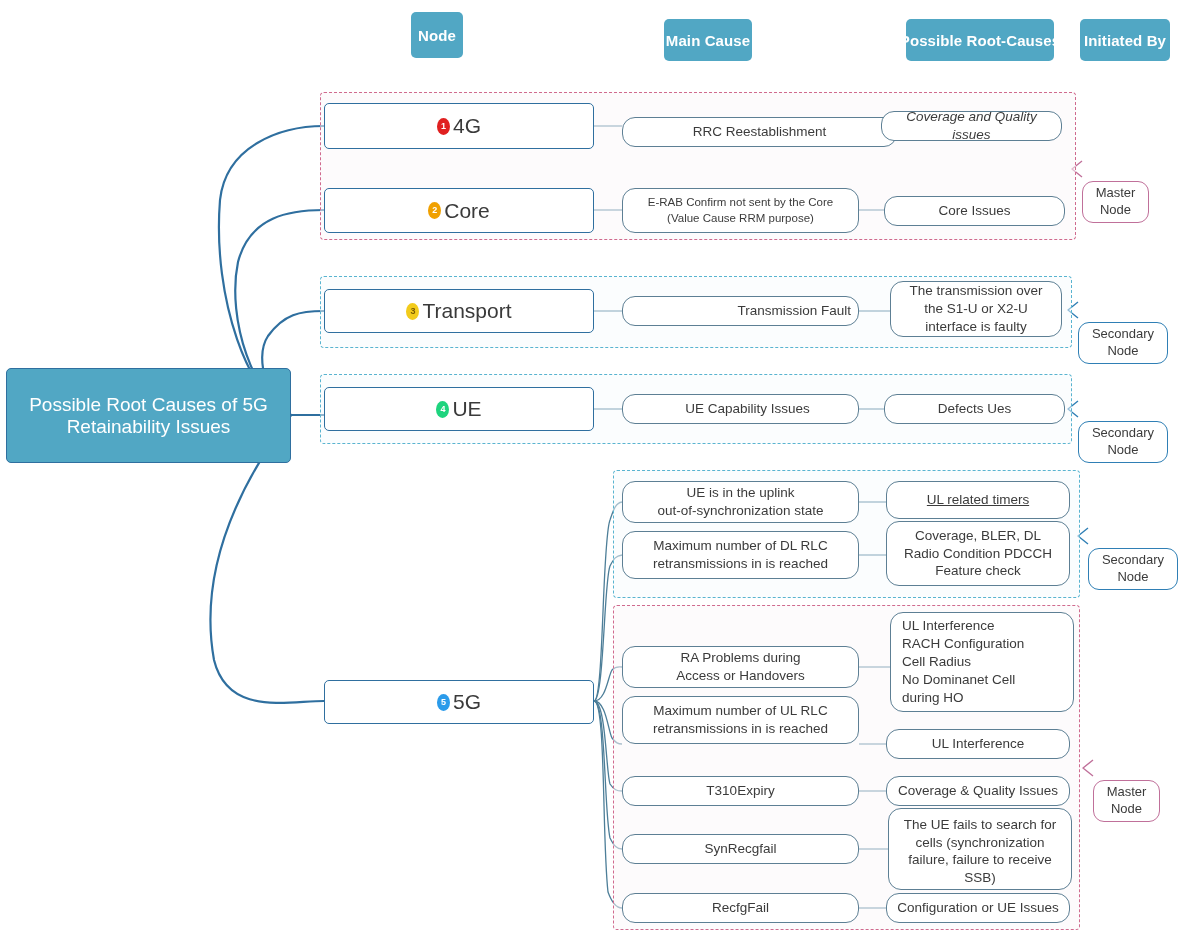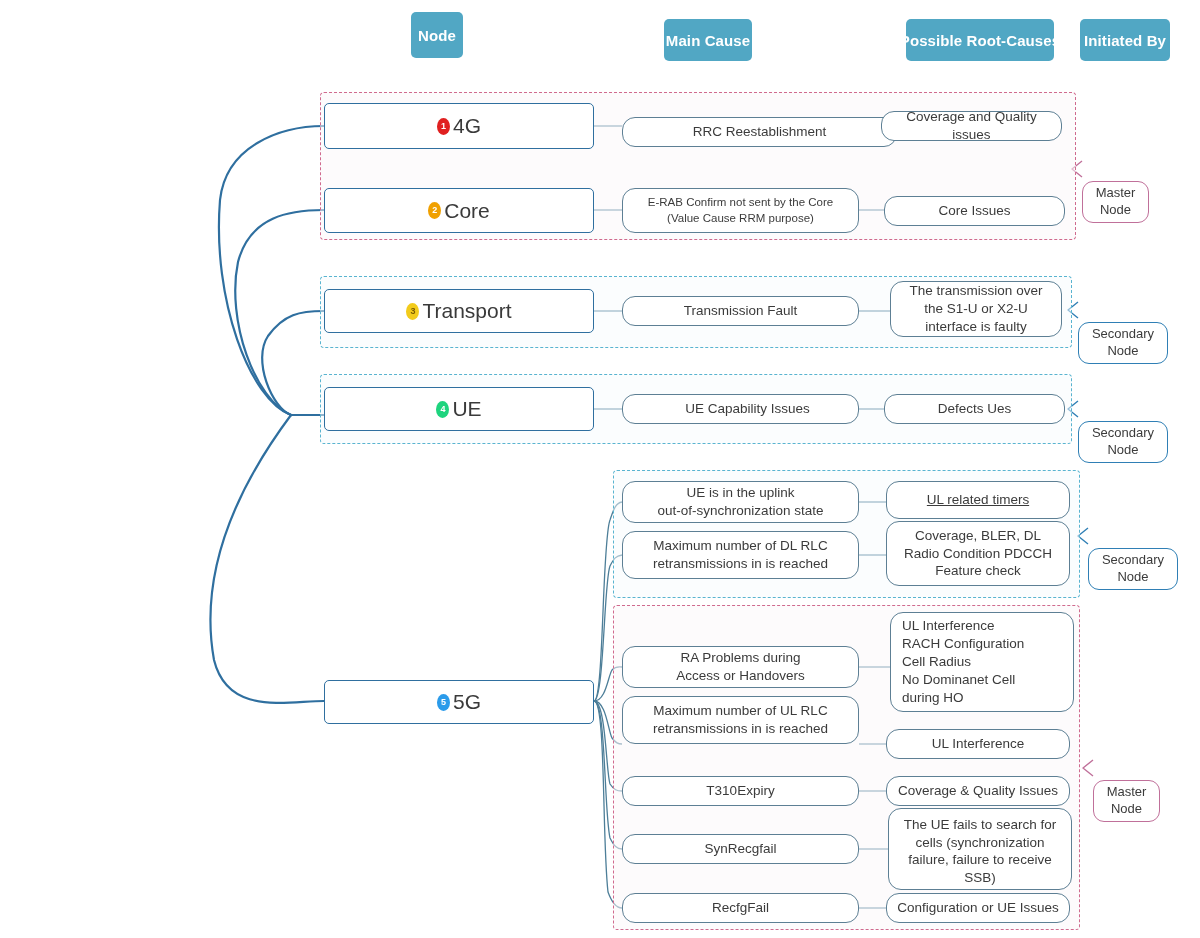--- a/index.html
+++ b/index.html
@@ -172,20 +172,24 @@
       <div class="region pink" style="left: 613px; top: 605px; width: 467px; height: 325px;"></div>
     </div>
 
   <div id="headers">
       <div class="chip" style="left: 411px; top: 12px; width: 52px; height: 46px;">Node</div>
       <div class="chip" style="left: 664px; top: 19px; width: 88px; height: 42px;">Main Cause</div>
       <div class="chip" style="left: 906px; top: 19px; width: 148px; height: 42px;">Possible Root-Causes</div>
       <div class="chip" style="left: 1080px; top: 19px; width: 90px; height: 42px;">Initiated By</div>
     </div>
 
+  <div class="node1" id="root-node" style="left:6px;top:368px;width:285px;height:95px;background:#51a7c4;border-color:#2f6f9f;
+              color:#ffffff;font-size:19px;white-space:normal;text-align:center;padding:0 14px;">
+    <span>Possible Root Causes of 5G Retainability Issues</span>
+  </div>
 
   <div id="nodes">
       <div class="node1" style="left: 324px; top: 103px; width: 270px; height: 46px;">
         <span class="lbl">
           <span class="badge b1">1</span>
           <span>4G</span>
         </span>
       </div>
       <div class="node1" style="left: 324px; top: 188px; width: 270px; height: 45px;">
         <span class="lbl">
@@ -213,21 +217,21 @@
       </div>
     </div>
 
   <div id="causes">
       <div class="pill" style="left: 622px; top: 117px; width: 275px; height: 30px;">
         <span>RRC Reestablishment</span>
       </div>
       <div class="pill small" style="left: 622px; top: 188px; width: 237px; height: 45px;">
         <span>E-RAB Confirm not sent by the Core<br>(Value Cause  RRM purpose)</span>
       </div>
-      <div class="pill" style="left: 622px; top: 296px; width: 237px; height: 30px;">
+      <div class="pill" style="left: 622px; top: 296px; width: 237px; height: 30px; justify-content: flex-end;">
         <span>Transmission Fault</span>
       </div>
       <div class="pill" style="left: 622px; top: 394px; width: 237px; height: 30px; padding-left: 21px;">
         <span>UE Capability Issues</span>
       </div>
       <div class="pill" style="left: 622px; top: 481px; width: 237px; height: 42px;">
         <span>UE is in the uplink<br>out-of-synchronization state</span>
       </div>
       <div class="pill" style="left: 622px; top: 531px; width: 237px; height: 48px;">
         <span>Maximum number of DL RLC<br>retransmissions in is reached</span>
@@ -243,21 +247,21 @@
       </div>
       <div class="pill" style="left: 622px; top: 834px; width: 237px; height: 30px;">
         <span>SynRecgfail</span>
       </div>
       <div class="pill" style="left: 622px; top: 893px; width: 237px; height: 30px;">
         <span>RecfgFail</span>
       </div>
     </div>
 
   <div id="rootcauses">
-      <div class="pill" style="left: 881px; top: 111px; width: 181px; height: 30px;">
+      <div class="pill" style="left: 881px; top: 111px; width: 181px; height: 30px; font-style: italic;">
         <span>Coverage and Quality issues</span>
       </div>
       <div class="pill" style="left: 884px; top: 196px; width: 181px; height: 30px;">
         <span>Core Issues</span>
       </div>
       <div class="pill" style="left: 890px; top: 281px; width: 172px; height: 56px;">
         <span>The transmission over<br>the S1-U or X2-U<br>interface is faulty</span>
       </div>
       <div class="pill" style="left: 884px; top: 394px; width: 181px; height: 30px;">
         <span>Defects Ues</span>

